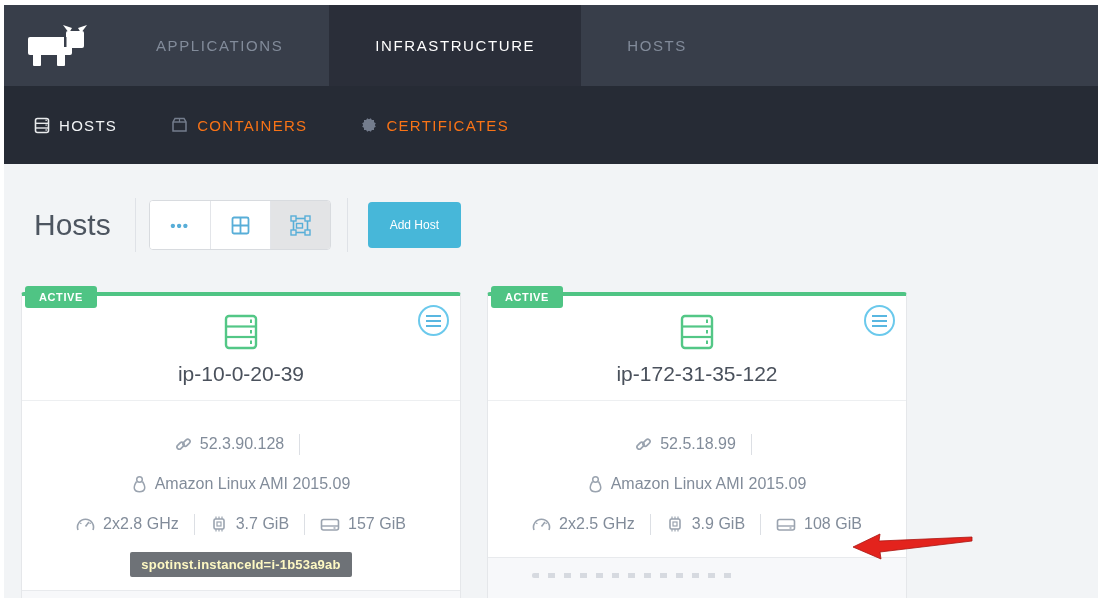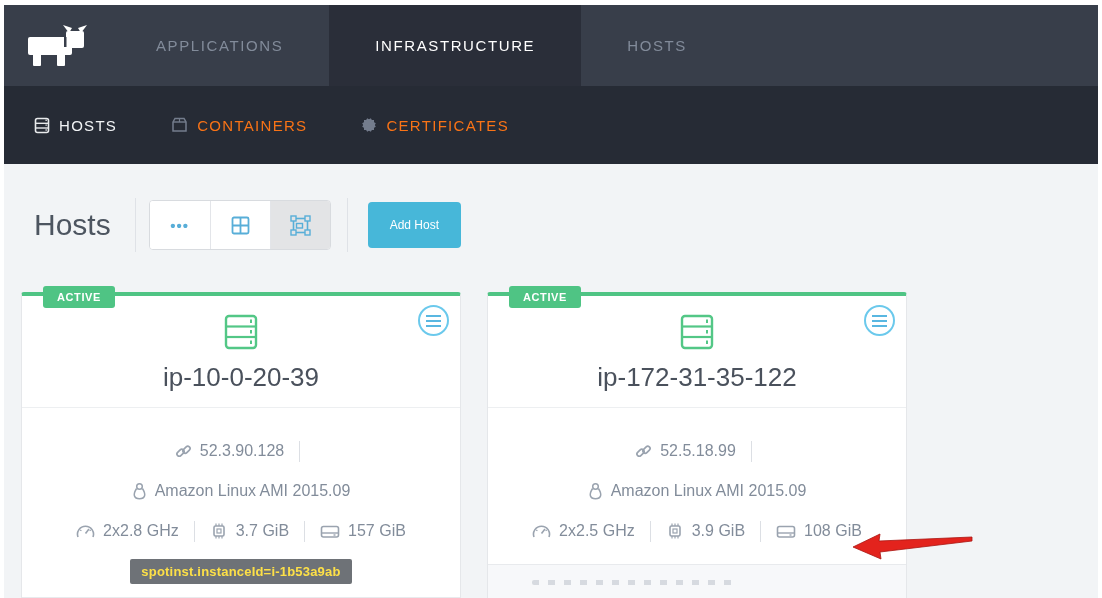--- a/index.html
+++ b/index.html
@@ -37,37 +37,37 @@
   .toggle button:first-child { border-left:none; }
   .toggle button.active { background:#e3e4e6; }
   .dots { font-size:15px; font-weight:bold; letter-spacing:1px; color:#58aed8; }
   .add-btn { height:46px; padding:0 22px; background:#47b7d9; color:#fff; font-size:12px;
     border:none; border-radius:4px; cursor:pointer; font-family:inherit; }
 
   
   .cards { display:grid; grid-template-columns:440px 420px; gap:26px; margin:40px 0 0 17px; }
   .card { background:#ffffff; border:1px solid #e5e7ea; border-top:4px solid #4fc484;
     border-radius:3px; position:relative; height:360px; }
-  .state-badge { position:absolute; top:-10px; left:21px; background:#4fc484; color:#fff;
+  .state-badge { position:absolute; top:-10px; left:3px; background:#4fc484; color:#fff;
     font-size:11px; font-weight:bold; letter-spacing:.6px; padding:5px 14px;
     border-radius:3px; }
   .menu-btn { position:absolute; top:9px; right:11px; width:31px; height:31px;
     border-radius:50%; border:2px solid #6bc9ec; background:transparent; cursor:pointer;
     display:flex; flex-direction:column; justify-content:center; gap:3px;
     align-items:center; }
   .menu-btn i { display:block; width:15px; height:2px; background:#59b7e1; }
   .card-header { text-align:center; padding:16px 0 14px; }
-  .host-name { font-size:26px; color:#4a515c; margin-top:6px; }
+  .host-name { font-size:21px; color:#4a515c; margin-top:6px; }
   .card-info { border-top:1px solid #edeff1; text-align:center; padding:23px 0 0;
     color:#828c9a; font-size:16px; }
   .info-row { height:40px; display:flex; align-items:center; justify-content:center;
     gap:8px; }
   .info-row svg { flex:0 0 auto; }
   .bar-sep { width:1px; height:21px; background:#dcdfe4; margin:0 7px; }
-  .tag { display:inline-block; background:#6e7277; color:#fde047; font-weight:bold;
+  .tag { display:inline-block; background:#6e7277; color:#fef9c3; font-weight:bold;
     font-size:13px; padding:5px 11px; border-radius:2px; margin-top:8px;
     letter-spacing:.2px; }
   .card-footer { border-top:1px solid #e8eaed; background:#f7f8fa; height:70px;
     margin-top:13px; padding-top:15px; }
   .clip-marks { height:5px; margin-left:44px; border-radius:2px; opacity:.5;
     background:repeating-linear-gradient(90deg,#b6bcc6 0 7px,transparent 7px 16px); }
   .clip-marks.w1 { width:250px; } .clip-marks.w2 { width:205px; }
 
   .red-arrow { position:absolute; left:848px; top:364px; }
 </style>

